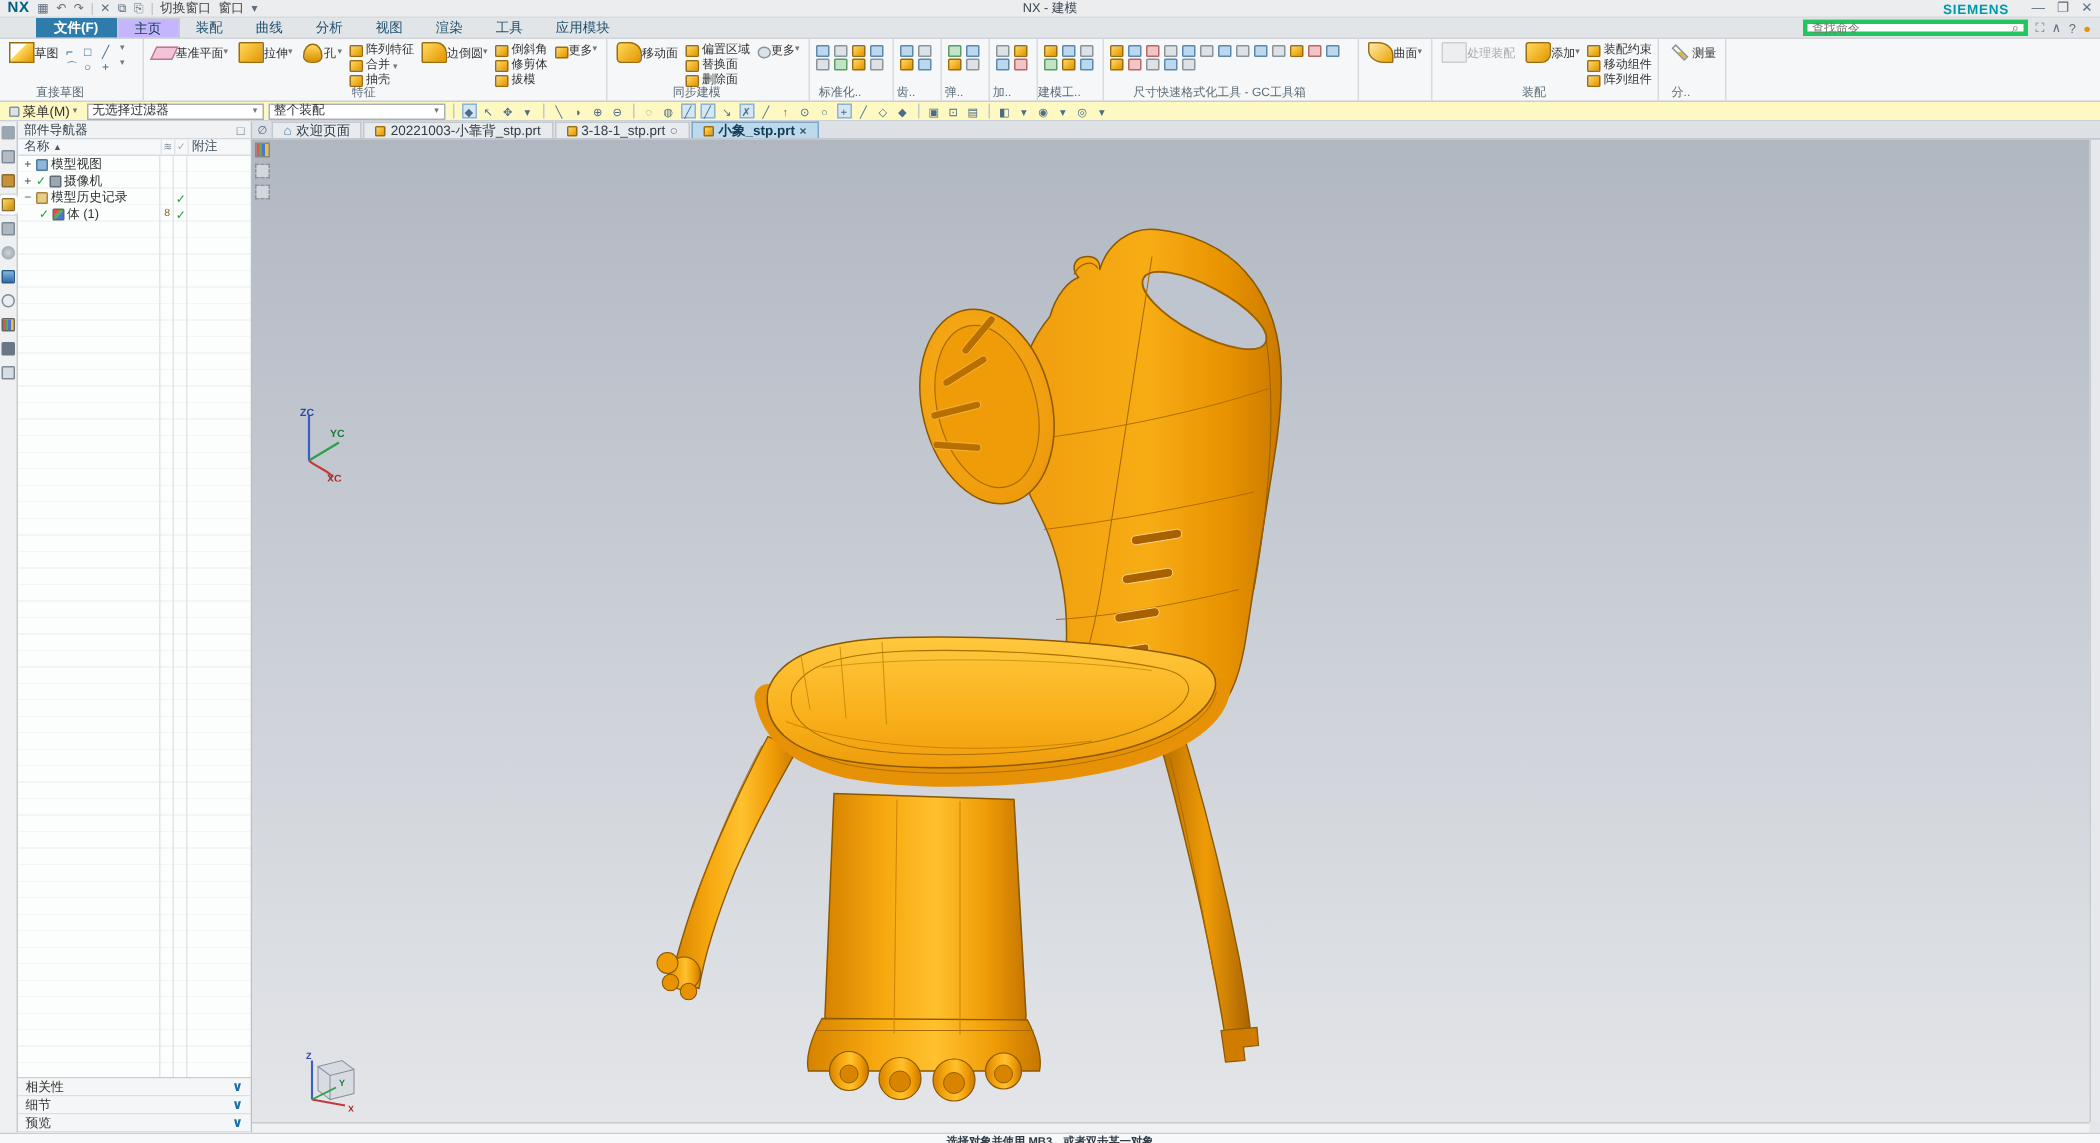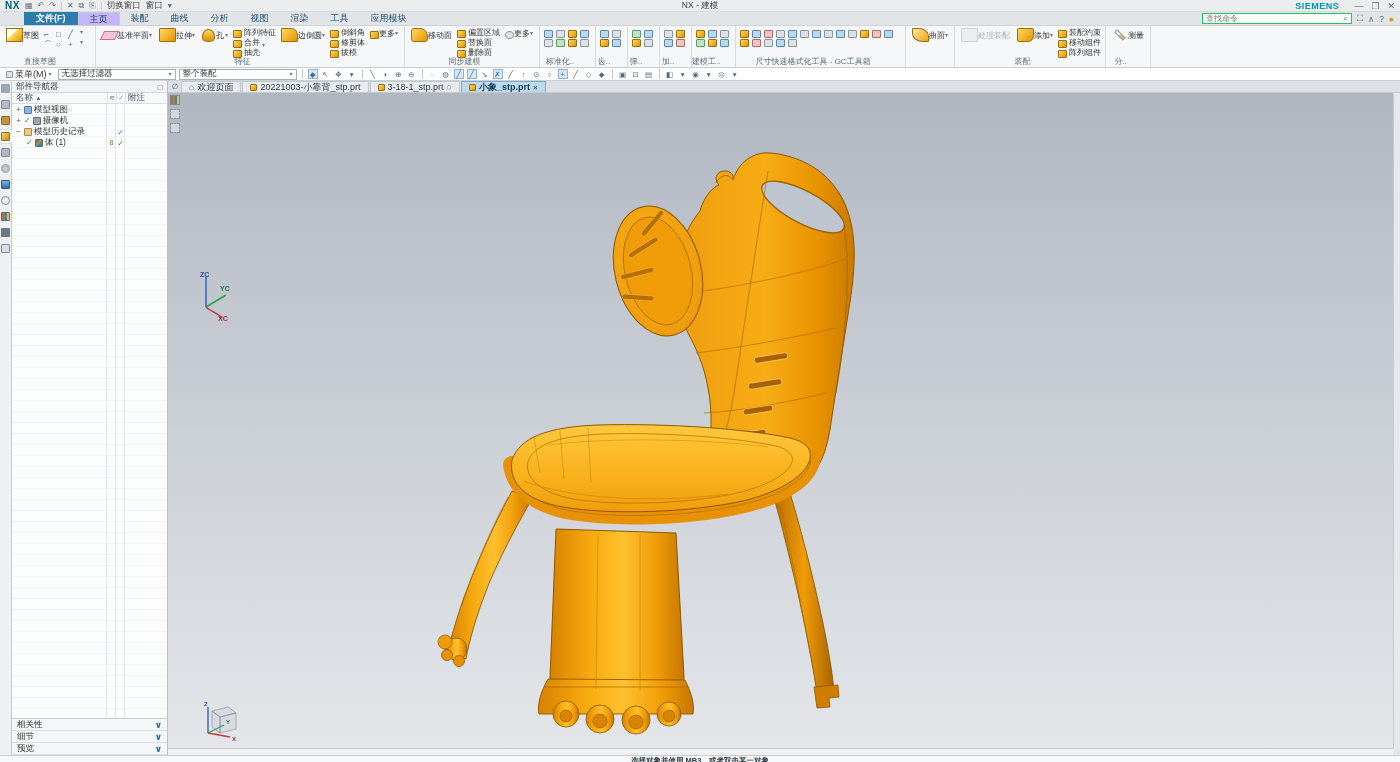--- a/index.html
+++ b/index.html
@@ -15,21 +15,21 @@
   .tb-title{flex:0 0 auto;position:absolute;left:50%;transform:translateX(-50%);color:#3c4650;font-size:8.5px;}
   .brand{margin-left:auto;color:#0099a9;font-weight:bold;font-size:9px;letter-spacing:.5px;}
   .winctl{display:flex;gap:8px;margin-left:10px;color:#5e6e7c;font-size:9px;}
 
   
   .menubar{height:14px;background:#e2e5e8;display:flex;align-items:stretch;border-bottom:1px solid #d0d4d8;}
   .file-btn{background:#2e7cab;color:#fff;padding:0 12px;display:flex;align-items:center;font-weight:bold;margin-left:24px;}
   .mtab{padding:0 11px;display:flex;align-items:center;color:#1d4f6e;}
   .mtab.active{background:#c4b5fd;border:1px solid #c6cbd0;border-bottom:none;color:#123c56;font-weight:normal;}
   .m-right{margin-left:auto;display:flex;align-items:center;gap:5px;padding-right:6px;}
-  .search-box{width:150px;height:11px;background:#fff;border:1px solid #22c55e;display:flex;align-items:center;padding:0 3px;}
+  .search-box{width:150px;height:11px;background:#fff;border:3px solid #22c55e;display:flex;align-items:center;padding:0 3px;}
   .search-box input{border:none;outline:none;flex:1;font-size:8px;color:#888;background:transparent;font-family:inherit;}
   .mini-ic{color:#5e6e7c;font-size:8.5px;}
 
   
   .ribbon{height:42px;background:#f6f7f8;border-bottom:1px solid #c9ced3;display:flex;align-items:stretch;}
   .rgroup{position:relative;border-right:1px solid #d7dbdf;padding:2px 4px 11px 4px;display:flex;gap:3px;align-items:flex-start;}
   .glabel{position:absolute;bottom:0;left:0;right:15px;height:10px;line-height:10px;text-align:center;font-size:8px;color:#5c6b77;white-space:nowrap;overflow:hidden;}
   .bigbtn{display:flex;flex-direction:row;align-items:center;justify-content:space-between;min-width:30px;padding:0 2px;font-size:8px;color:#333;text-align:center;line-height:9px;}
   .dd{color:#777;font-size:6px;line-height:5px;}
   .smallcol{display:flex;flex-direction:column;gap:1px;padding-top:1px;}
@@ -47,21 +47,21 @@
   .i-round{background:linear-gradient(135deg,#ffd95e,#e39500);border:1px solid #9a6d10;border-radius:1px 7px 1px 1px;}
   .i-surf{background:linear-gradient(135deg,#ffe9a8,#eaa50a);border:1px solid #9a6d10;border-radius:1px 60% 1px 60%;}
   .i-blue{background:#bcd8ee;border:1px solid #5d87ab;border-radius:1px;}
   .i-green{background:#c2e4c6;border:1px solid #5d9a66;border-radius:1px;}
   .i-red{background:#f3c4c4;border:1px solid #b06a6a;border-radius:1px;}
   .i-gray{background:#dde2e6;border:1px solid #8a949d;border-radius:1px;}
   .i-pencil{background:linear-gradient(135deg,#f8f8f8 45%,#e8b530 46%);border:1px solid #8a949d;transform:rotate(45deg);width:12px;height:4px;margin:5px 2px;}
   .glyph-ic{color:#3f6e93;font-size:8px;line-height:9px;}
 
   
-  .toolbar2{height:13px;background:#ffffff;border-bottom:1px solid #ccd1d5;display:flex;align-items:center;gap:3px;padding:0 3px;}
+  .toolbar2{height:13px;background:#fef9c3;border-bottom:1px solid #ccd1d5;display:flex;align-items:center;gap:3px;padding:0 3px;}
   .menu-btn{display:flex;align-items:center;gap:2px;padding:0 3px;color:#333;}
   .combo{height:11px;background:#fff;border:1px solid #a9b0b7;display:flex;align-items:center;justify-content:space-between;padding:0 3px;font-size:8.5px;color:#333;}
   .t2sep{width:1px;height:10px;background:#c3c8cd;margin:0 2px;}
   .t2i{width:10px;height:10px;border:1px solid transparent;display:flex;align-items:center;justify-content:center;font-size:7.5px;color:#4b6c87;}
   .t2i.pressed{background:#d5e7f5;border-color:#8fb4d2;}
 
   
   .main-split{display:flex;height:674px;}
   .leftcol{display:flex;}
   .resbar{width:12px;background:#eef0f2;border-right:1px solid #c5cbd1;display:flex;flex-direction:column;align-items:center;padding-top:3px;gap:7px;}

